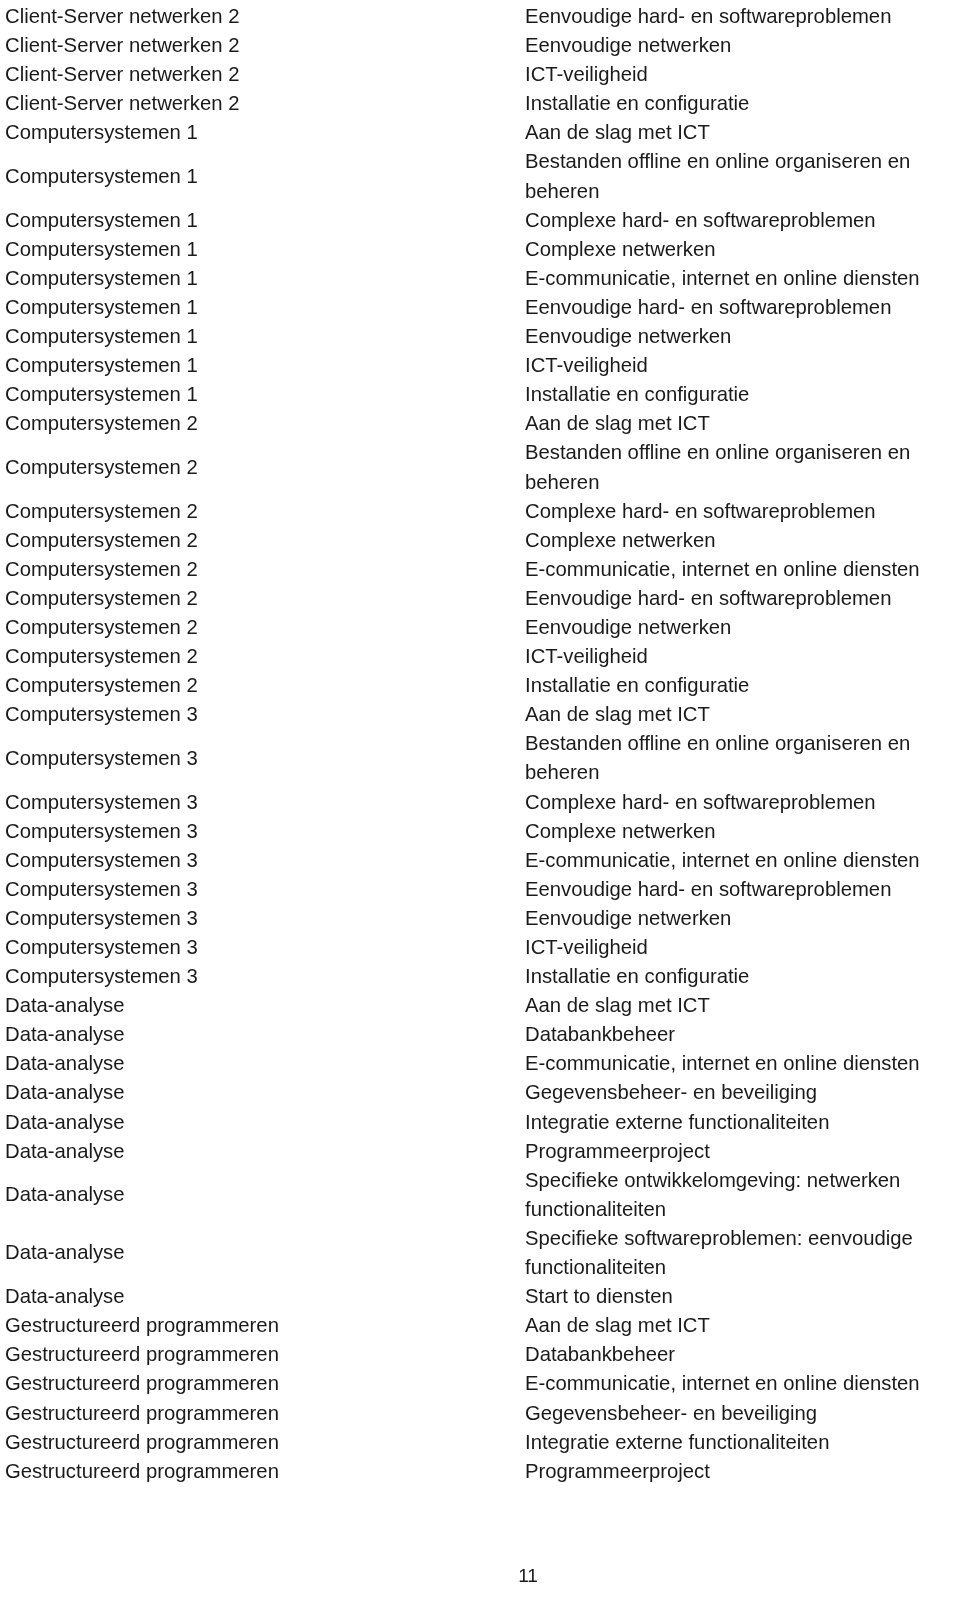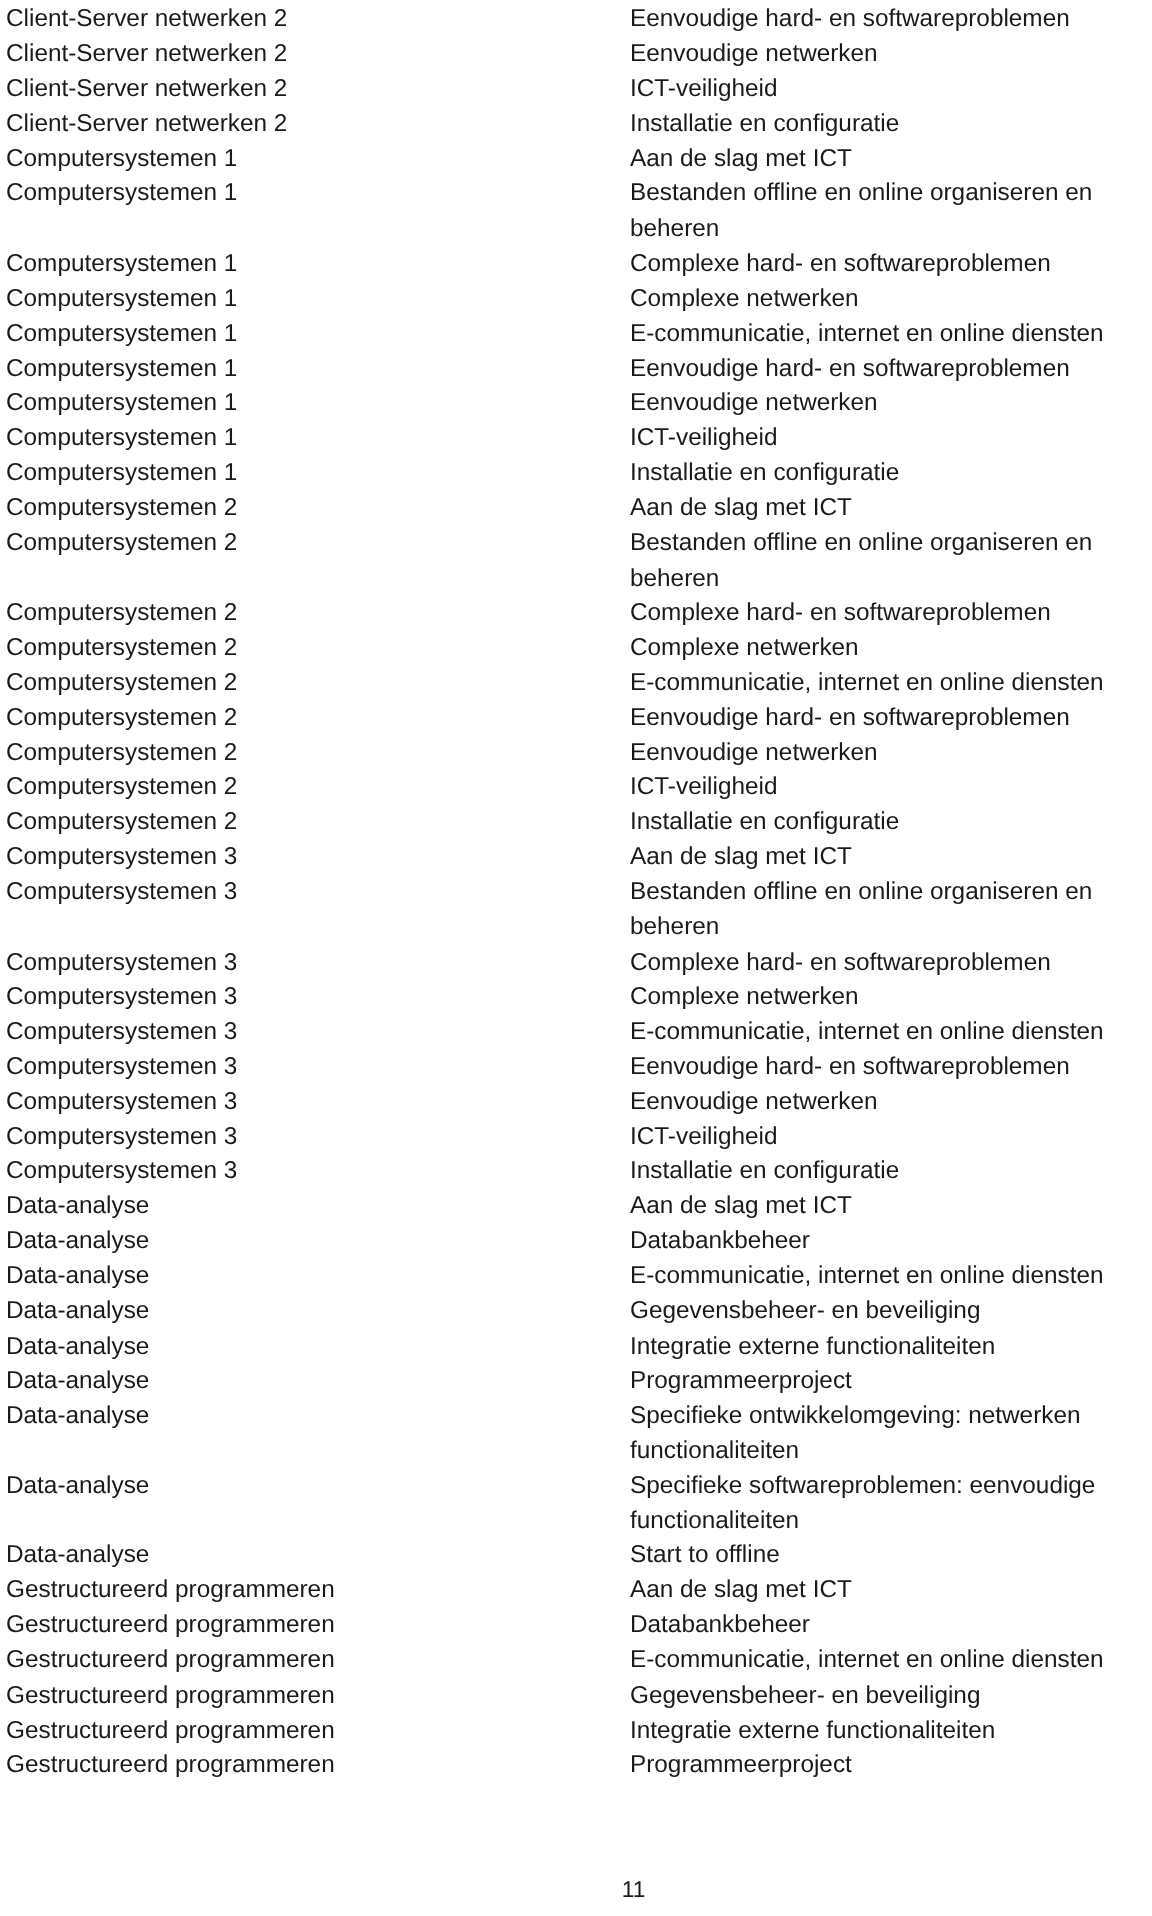--- a/index.html
+++ b/index.html
@@ -21,21 +21,21 @@
   }
   #table-body {
     position: absolute;
     left: 0;
     top: 0;
     width: 960px;
     padding-top: 2px;
   }
   .table-row {
     display: flex;
-    align-items: flex-start;
+    align-items: center;
     width: 960px;
   }
   .cell {
     font-size: 20.3px;
     line-height: 29.1px;
     color: #1a1a1a;
     letter-spacing: 0px;
     white-space: normal;
   }
   .cell-left {
@@ -220,21 +220,21 @@
       <div class="table-row">
         <div class="cell cell-left">Data-analyse</div>
         <div class="cell cell-right">Specifieke ontwikkelomgeving: netwerken functionaliteiten</div>
       </div>
       <div class="table-row">
         <div class="cell cell-left">Data-analyse</div>
         <div class="cell cell-right">Specifieke softwareproblemen: eenvoudige functionaliteiten</div>
       </div>
       <div class="table-row">
         <div class="cell cell-left">Data-analyse</div>
-        <div class="cell cell-right">Start to offline</div>
+        <div class="cell cell-right">Start to diensten</div>
       </div>
       <div class="table-row">
         <div class="cell cell-left">Gestructureerd programmeren</div>
         <div class="cell cell-right">Aan de slag met ICT</div>
       </div>
       <div class="table-row">
         <div class="cell cell-left">Gestructureerd programmeren</div>
         <div class="cell cell-right">Databankbeheer</div>
       </div>
       <div class="table-row">

